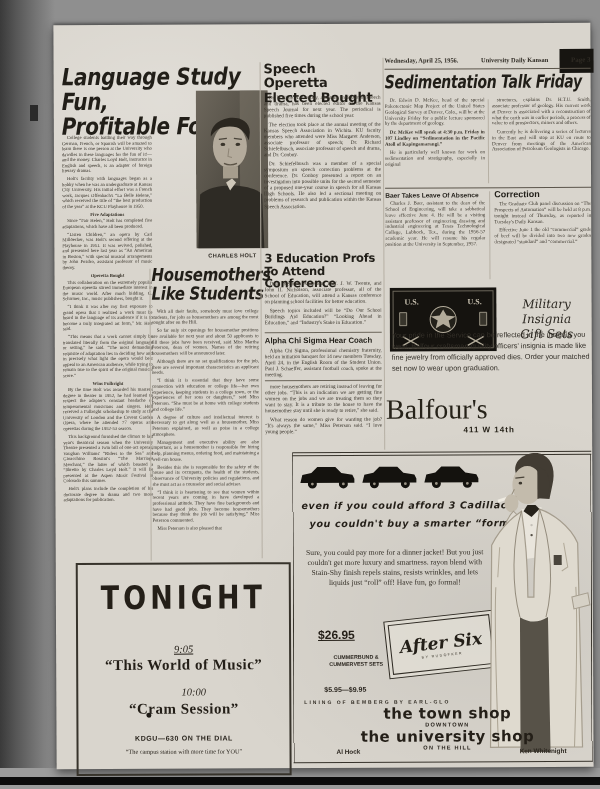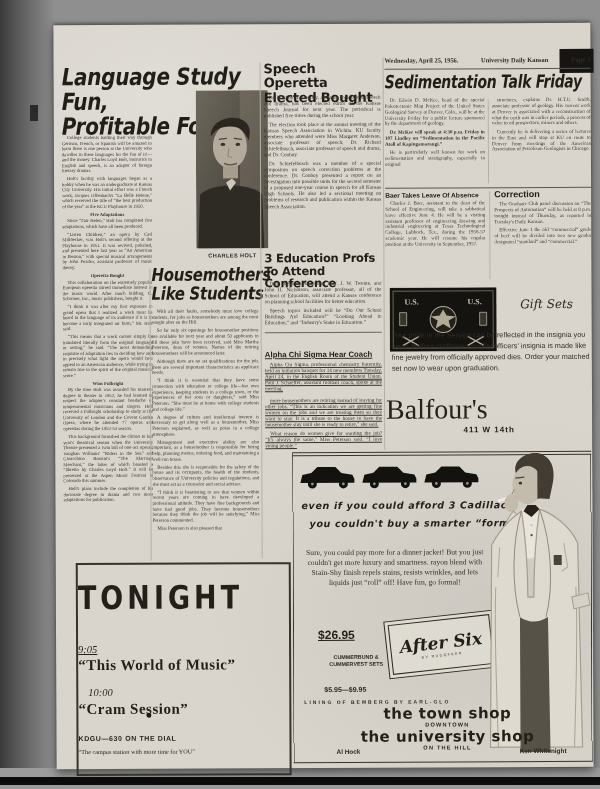--- a/index.html
+++ b/index.html
@@ -25,21 +25,21 @@
       color:#211e18;line-height:1.1;letter-spacing:-.2px;}
   .sy{transform:scaleY(1.18);transform-origin:0 0;}
   
   .col{position:absolute;text-align:justify;color:#39342b;overflow:hidden;
        font-family:"Liberation Serif",serif;}
   .col p{margin:0 0 2.6px;text-indent:5px;line-height:1.17;}
   .sh{text-align:center;font-weight:bold;text-indent:0;margin:2.2px 0 1.6px;}
   .bold-p{font-weight:bold;}
   .vr{position:absolute;width:1px;background:#b6b0a4;}
   .hrul{position:absolute;height:1px;background:#5c564c;}
-  .topline{border-top:1px solid #6b655a;padding-top:16px;text-decoration:underline;}
+  .topline{border-top:1px solid #6b655a;padding-top:2px;}
   
   .mast{position:absolute;display:flex;justify-content:space-between;align-items:baseline;
         font-size:6.4px;font-weight:bold;color:#2f2b24;font-family:"Liberation Serif",serif;}
   
   .caption{position:absolute;text-align:center;font-weight:bold;font-size:5.6px;
            font-family:"Liberation Sans",sans-serif;color:#2f2b24;letter-spacing:.4px;}
   .corner-ink{position:absolute;background:#171511;}
   
   .gift-head{position:absolute;font-family:"DejaVu Serif",serif;font-style:italic;
              font-size:12px;text-align:center;color:#2c2822;line-height:1.25;}
@@ -73,21 +73,21 @@
           font-size:5px;letter-spacing:2px;color:#322d25;}
   .shops{position:absolute;text-align:center;color:#241f18;}
   .shop-name{font-family:"DejaVu Sans",sans-serif;font-weight:bold;font-size:15px;
              letter-spacing:.5px;line-height:1;}
   .shop-loc{font-family:"Liberation Sans",sans-serif;font-weight:bold;font-size:5.6px;
             letter-spacing:1.2px;line-height:1.4;}
   .sigs{position:absolute;display:flex;justify-content:space-between;
         font-family:"Liberation Sans",sans-serif;font-weight:bold;font-size:6.4px;color:#2c2720;}
   
   .tonight{position:absolute;left:20px;top:538px;width:215px;height:213px;
-           border:2px solid #37332b;box-sizing:border-box;color:#241f18;}
+           border:2px solid #37332b;box-sizing:border-box;text-align:center;color:#241f18;}
   .t-title{position:absolute;width:100%;top:14px;font-family:"DejaVu Sans",sans-serif;
            font-weight:bold;font-size:27px;letter-spacing:4px;transform:scaleY(1.2);
            transform-origin:50% 0;}
   .t-time{position:absolute;width:100%;font-style:italic;font-size:10.5px;}
   .t-show{position:absolute;width:100%;font-weight:bold;font-size:15px;
           font-family:"Liberation Serif",serif;letter-spacing:.5px;}
   .t-station{position:absolute;width:100%;font-family:"Liberation Sans",sans-serif;
              font-weight:bold;font-size:7px;letter-spacing:.6px;}
   .t-slogan{position:absolute;width:100%;font-size:6.2px;}
   .speck{position:absolute;background:#1c1914;border-radius:50%;}
@@ -235,20 +235,21 @@
       <text x="85" y="17" font-family="Liberation Serif,serif" font-weight="bold" font-size="8" fill="#c9c2b1" text-anchor="middle">U.S.</text>
       <circle cx="53.5" cy="32" r="13" fill="#23211a" stroke="#b2ab9a" stroke-width="1"></circle>
       <path d="M53.5,22 L57,28 L66,29 L59,33 L61,41 L53.5,36.5 L46,41 L48,33 L41,29 L50,28 Z" fill="#b2ab9a"></path>
       <rect x="10" y="25" width="7" height="13" fill="#38352c" stroke="#b2ab9a" stroke-width=".8"></rect>
       <rect x="90" y="25" width="7" height="13" fill="#38352c" stroke="#b2ab9a" stroke-width=".8"></rect>
       <path d="M13,49 L29,58 M29,49 L13,58" stroke="#b2ab9a" stroke-width="1.4"></path>
       <path d="M78,49 L94,58 M94,49 L78,58" stroke="#b2ab9a" stroke-width="1.4"></path>
     </svg>
   </div>
   <div class="gift-head" style="left:447px;top:274px;width:90px;">
+    <div>Military Insignia</div>
     <div>Gift Sets</div>
   </div>
   <div class="balfour-body" style="left:337px;top:307px;width:198px;">Your pride in the Service can be reflected in the insignia you wear. Balfour craftsman-quality officers' insignia is made like fine jewelry from officially approved dies. Order your matched set now to wear upon graduation.</div>
   <div class="balfour-name" style="left:331px;top:370px;width:206px;">Balfour's</div>
   <div class="balfour-addr" style="left:331px;top:402px;width:206px;">411 W 14th</div>
 
   <div class="adbox">
     <div class="abs" style="left:6px;top:6px;">
       <svg width="180" height="30" viewBox="0 0 180 30">
         <g fill="#14120e">

